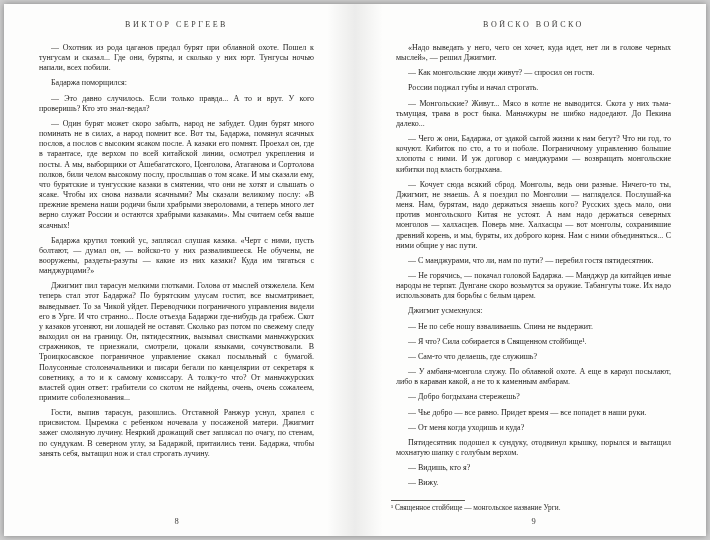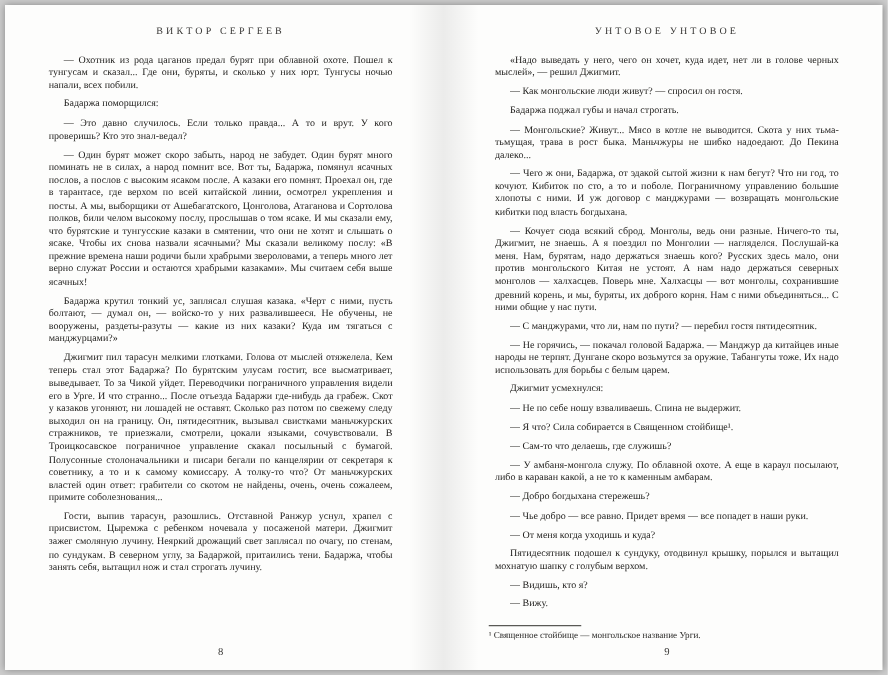--- a/index.html
+++ b/index.html
@@ -92,25 +92,25 @@
         <p class="para">— Это давно случилось. Если только правда... А то и врут. У кого проверишь? Кто это знал-ведал?</p>
         <p class="para">— Один бурят может скоро забыть, народ не забудет. Один бурят много поминать не в силах, а народ помнит все. Вот ты, Бадаржа, помянул ясачных послов, а послов с высоким ясаком после. А казаки его помнят. Проехал он, где в тарантасе, где верхом по всей китайской линии, осмотрел укрепления и посты. А мы, выборщики от Ашебагатского, Цонголова, Атаганова и Сортолова полков, били челом высокому послу, прослышав о том ясаке. И мы сказали ему, что бурятские и тунгусские казаки в смятении, что они не хотят и слышать о ясаке. Чтобы их снова назвали ясачными? Мы сказали великому послу: «В прежние времена наши родичи были храбрыми звероловами, а теперь много лет верно служат России и остаются храбрыми казаками». Мы считаем себя выше ясачных!</p>
         <p class="para">Бадаржа крутил тонкий ус, заплясал слушая казака. «Черт с ними, пусть болтают, — думал он, — войско-то у них развалившееся. Не обучены, не вооружены, раздеты-разуты — какие из них казаки? Куда им тягаться с манджурцами?»</p>
         <p class="para">Джигмит пил тарасун мелкими глотками. Голова от мыслей отяжелела. Кем теперь стал этот Бадаржа? По бурятским улусам гостит, все высматривает, выведывает. То за Чикой уйдет. Переводчики пограничного управления видели его в Урге. И что странно... После отъезда Бадаржи где-нибудь да грабеж. Скот у казаков угоняют, ни лошадей не оставят. Сколько раз потом по свежему следу выходил он на границу. Он, пятидесятник, вызывал свистками маньчжурских стражников, те приезжали, смотрели, цокали языками, сочувствовали. В Троицкосавское пограничное управление скакал посыльный с бумагой. Полусонные столоначальники и писари бегали по канцелярии от секретаря к советнику, а то и к самому комиссару. А толку-то что? От маньчжурских властей один ответ: грабители со скотом не найдены, очень, очень сожалеем, примите соболезнования...</p>
         <p class="para">Гости, выпив тарасун, разошлись. Отставной Ранжур уснул, храпел с присвистом. Цыремжа с ребенком ночевала у посаженой матери. Джигмит зажег смоляную лучину. Неяркий дрожащий свет заплясал по очагу, по стенам, по сундукам. В северном углу, за Бадаржой, притаились тени. Бадаржа, чтобы занять себя, вытащил нож и стал строгать лучину.</p>
       </div>
     <div class="page-number">8</div>
   </div>
 
   <div class="page right">
-    <div class="running-head">УНТОВОЕ УНТОВОЕ</div>
+    <div class="running-head">ВОЙСКО ВОЙСКО</div>
     <div class="page-body">
         <p class="para">«Надо выведать у него, чего он хочет, куда идет, нет ли в голове черных мыслей», — решил Джигмит.</p>
         <p class="para">— Как монгольские люди живут? — спросил он гостя.</p>
-        <p class="para">Бадаржа поджал губы и начал строгать.</p>
+        <p class="para">России поджал губы и начал строгать.</p>
         <p class="para">— Монгольские? Живут... Мясо в котле не выводится. Скота у них тьма-тьмущая, трава в рост быка. Маньчжуры не шибко надоедают. До Пекина далеко...</p>
         <p class="para">— Чего ж они, Бадаржа, от эдакой сытой жизни к нам бегут? Что ни год, то кочуют. Кибиток по сто, а то и поболе. Пограничному управлению большие хлопоты с ними. И уж договор с манджурами — возвращать монгольские кибитки под власть богдыхана.</p>
         <p class="para">— Кочует сюда всякий сброд. Монголы, ведь они разные. Ничего-то ты, Джигмит, не знаешь. А я поездил по Монголии — нагляделся. Послушай-ка меня. Нам, бурятам, надо держаться знаешь кого? Русских здесь мало, они против монгольского Китая не устоят. А нам надо держаться северных монголов — халхасцев. Поверь мне. Халхасцы — вот монголы, сохранившие древний корень, и мы, буряты, их доброго корня. Нам с ними объединяться... С ними общие у нас пути.</p>
         <p class="para">— С манджурами, что ли, нам по пути? — перебил гостя пятидесятник.</p>
         <p class="para">— Не горячись, — покачал головой Бадаржа. — Манджур да китайцев иные народы не терпят. Дунгане скоро возьмутся за оружие. Табангуты тоже. Их надо использовать для борьбы с белым царем.</p>
         <p class="para">Джигмит усмехнулся:</p>
         <p class="para">— Не по себе ношу взваливаешь. Спина не выдержит.</p>
         <p class="para">— Я что? Сила собирается в Священном стойбище¹.</p>
         <p class="para">— Сам-то что делаешь, где служишь?</p>
         <p class="para">— У амбаня-монгола служу. По облавной охоте. А еще в караул посылают, либо в караван какой, а не то к каменным амбарам.</p>

